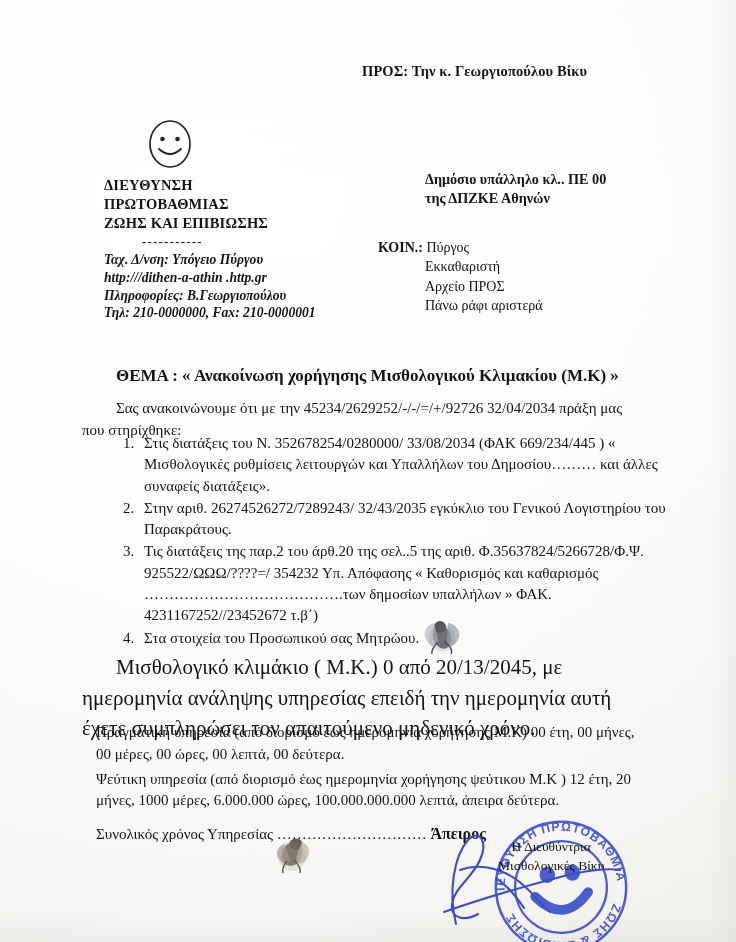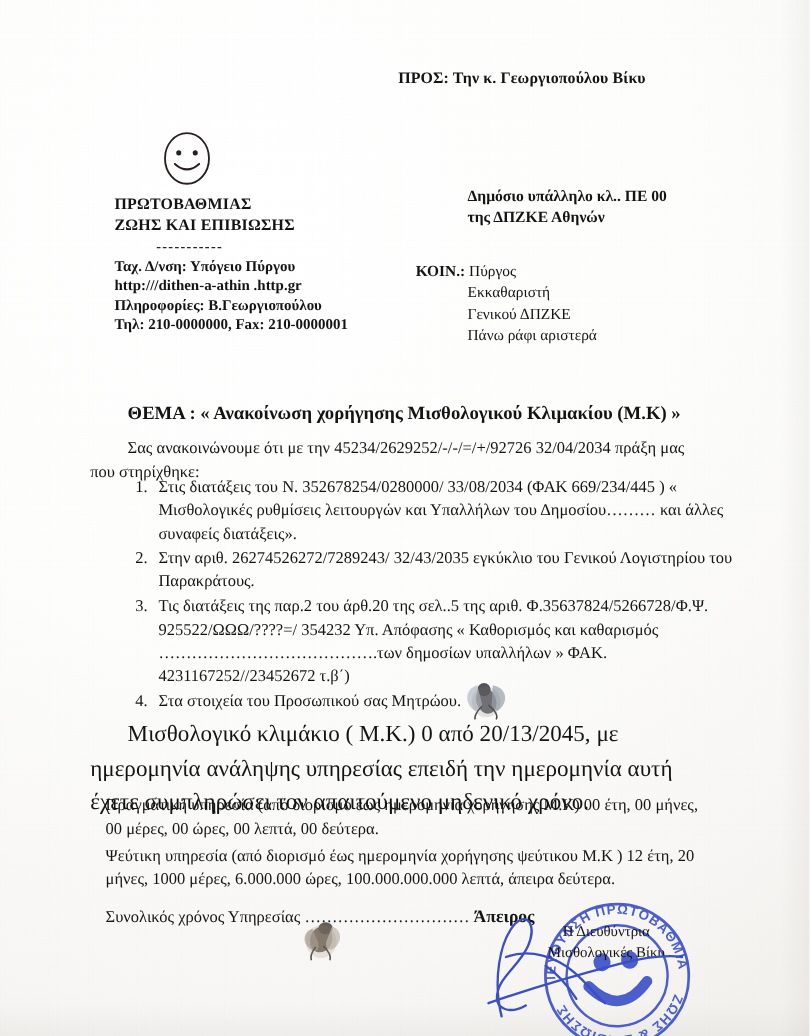--- a/index.html
+++ b/index.html
@@ -97,20 +97,21 @@
     margin-top: 2px;
     margin-bottom: 3px;
     line-height: 1;
     color: #1a1a1a;
   }
   .contact-lines {
     font-weight: bold;
     font-size: 13.6px;
     line-height: 1.30;
     white-space: nowrap;
+    font-style: italic;
   }
 
   
   .right-head {
     position: absolute;
     left: 425px;
     top: 170px;
     font-weight: bold;
     font-size: 14.2px;
     line-height: 1.35;
@@ -260,20 +261,21 @@
   <div class="recipient">ΠΡΟΣ: Την κ. Γεωργιοπούλου Βίκυ</div>
 
   <div class="letterhead">
     <svg class="logo-smiley" viewBox="0 0 52 52">
       <ellipse cx="26" cy="26" rx="20" ry="23" fill="none" stroke="#2a2020" stroke-width="1.7"></ellipse>
       <ellipse cx="18.5" cy="21" rx="2.3" ry="2.3" fill="#2a2020"></ellipse>
       <ellipse cx="33.5" cy="21" rx="2.3" ry="2.3" fill="#2a2020"></ellipse>
       <path d="M15 31 Q26 41 37 31" fill="none" stroke="#2a2020" stroke-width="1.9" stroke-linecap="round"></path>
     </svg>
     <div class="dept-lines">
+      <div>ΔΙΕΥΘΥΝΣΗ</div>
       <div>ΠΡΩΤΟΒΑΘΜΙΑΣ</div>
       <div>ΖΩΗΣ ΚΑΙ ΕΠΙΒΙΩΣΗΣ</div>
     </div>
     <div class="dashes">-----------</div>
     <div class="contact-lines">
       <div>Ταχ. Δ/νση: Υπόγειο Πύργου</div>
       <div>http:///dithen-a-athin .http.gr</div>
       <div>Πληροφορίες: Β.Γεωργιοπούλου</div>
       <div>Τηλ: 210-0000000, Fax: 210-0000001</div>
     </div>
@@ -283,21 +285,21 @@
     <div>Δημόσιο υπάλληλο κλ.. ΠΕ 00</div>
     <div>της ΔΠΖΚΕ Αθηνών</div>
   </div>
 
   <div class="koin">
     <div>
       <span class="koin-label">ΚΟΙΝ.:</span>
       <span>Πύργος</span>
     </div>
     <div class="koin-list">Εκκαθαριστή</div>
-    <div class="koin-list">Γενικού ΔΠΖΚΕ</div>
+    <div class="koin-list">Αρχείο ΠΡΟΣ</div>
     <div class="koin-list">Πάνω ράφι αριστερά</div>
   </div>
 
   <div class="subject">
     <span>ΘΕΜΑ : </span><span>« Ανακοίνωση χορήγησης Μισθολογικού Κλιμακίου (Μ.Κ) »</span>
   </div>
 
   <div class="body-intro">Σας ανακοινώνουμε ότι με την 45234/2629252/-/-/=/+/92726 32/04/2034 πράξη μας που στηρίχθηκε:</div>
 
   <ol class="clauses">

